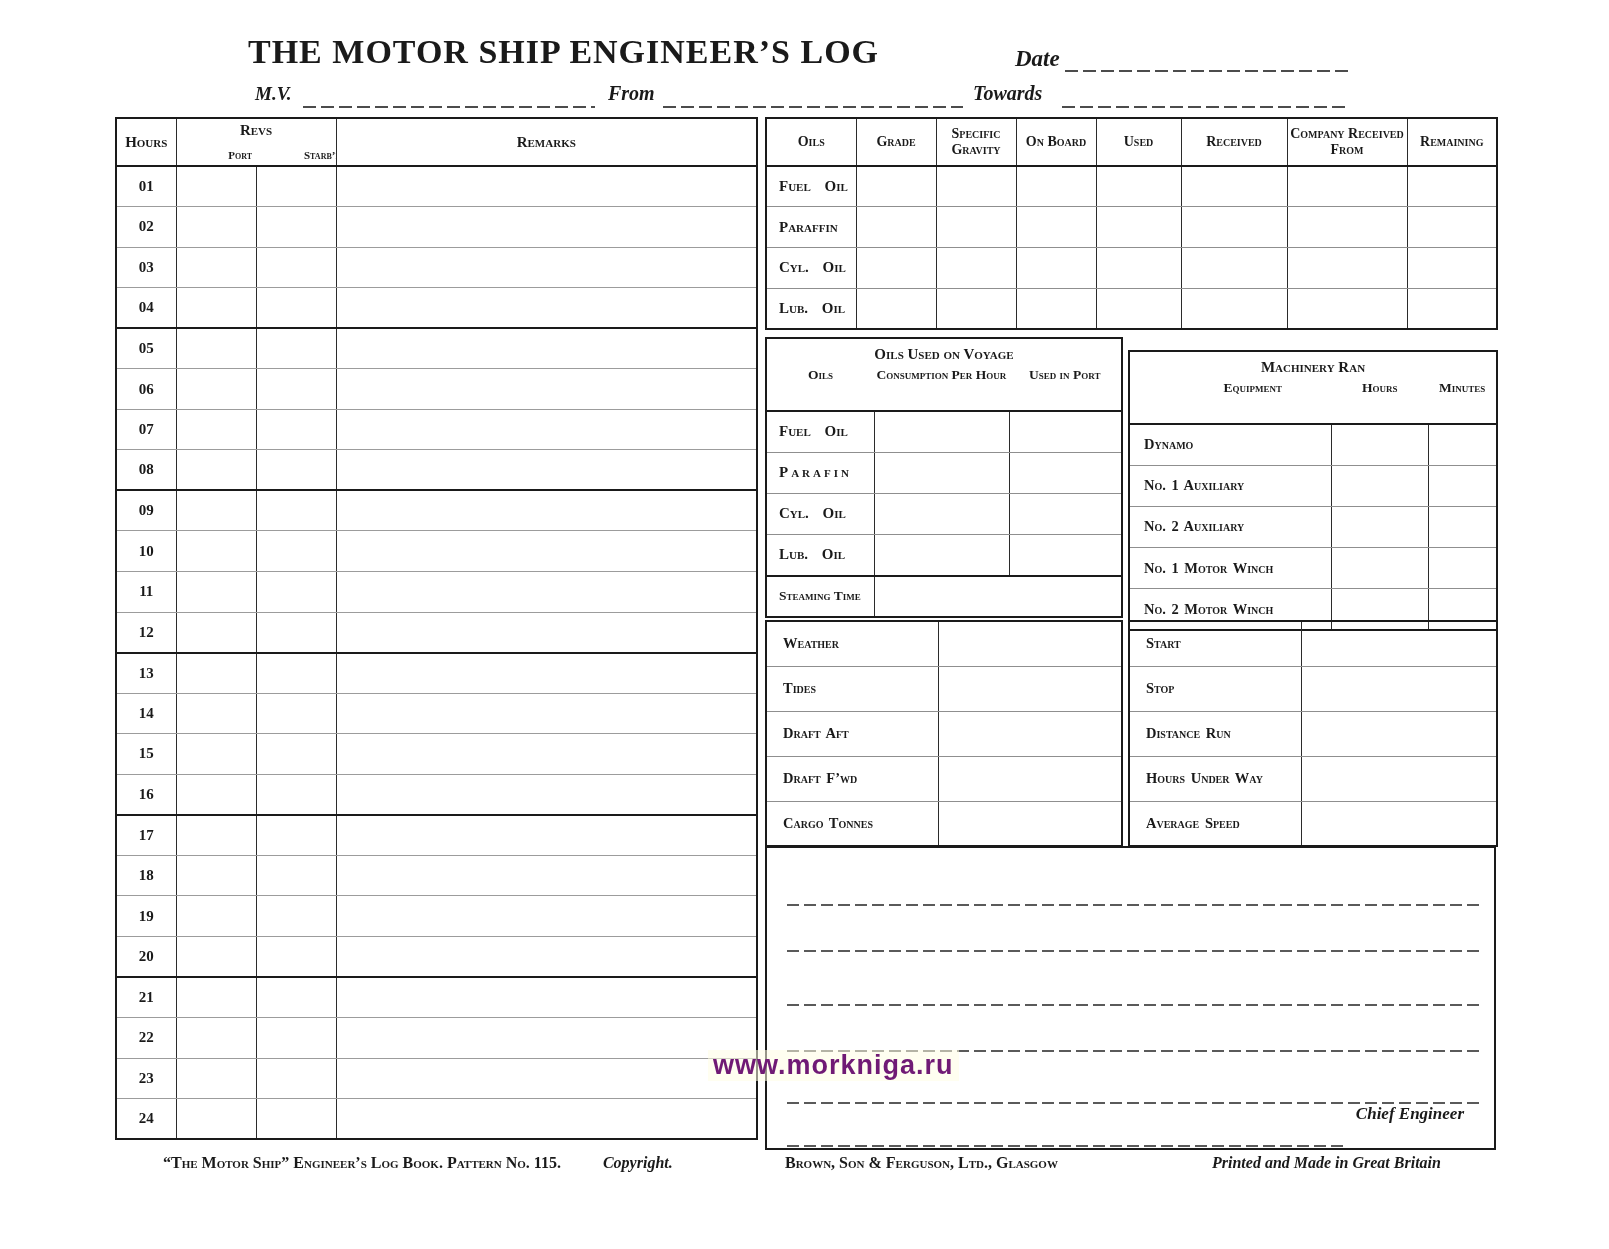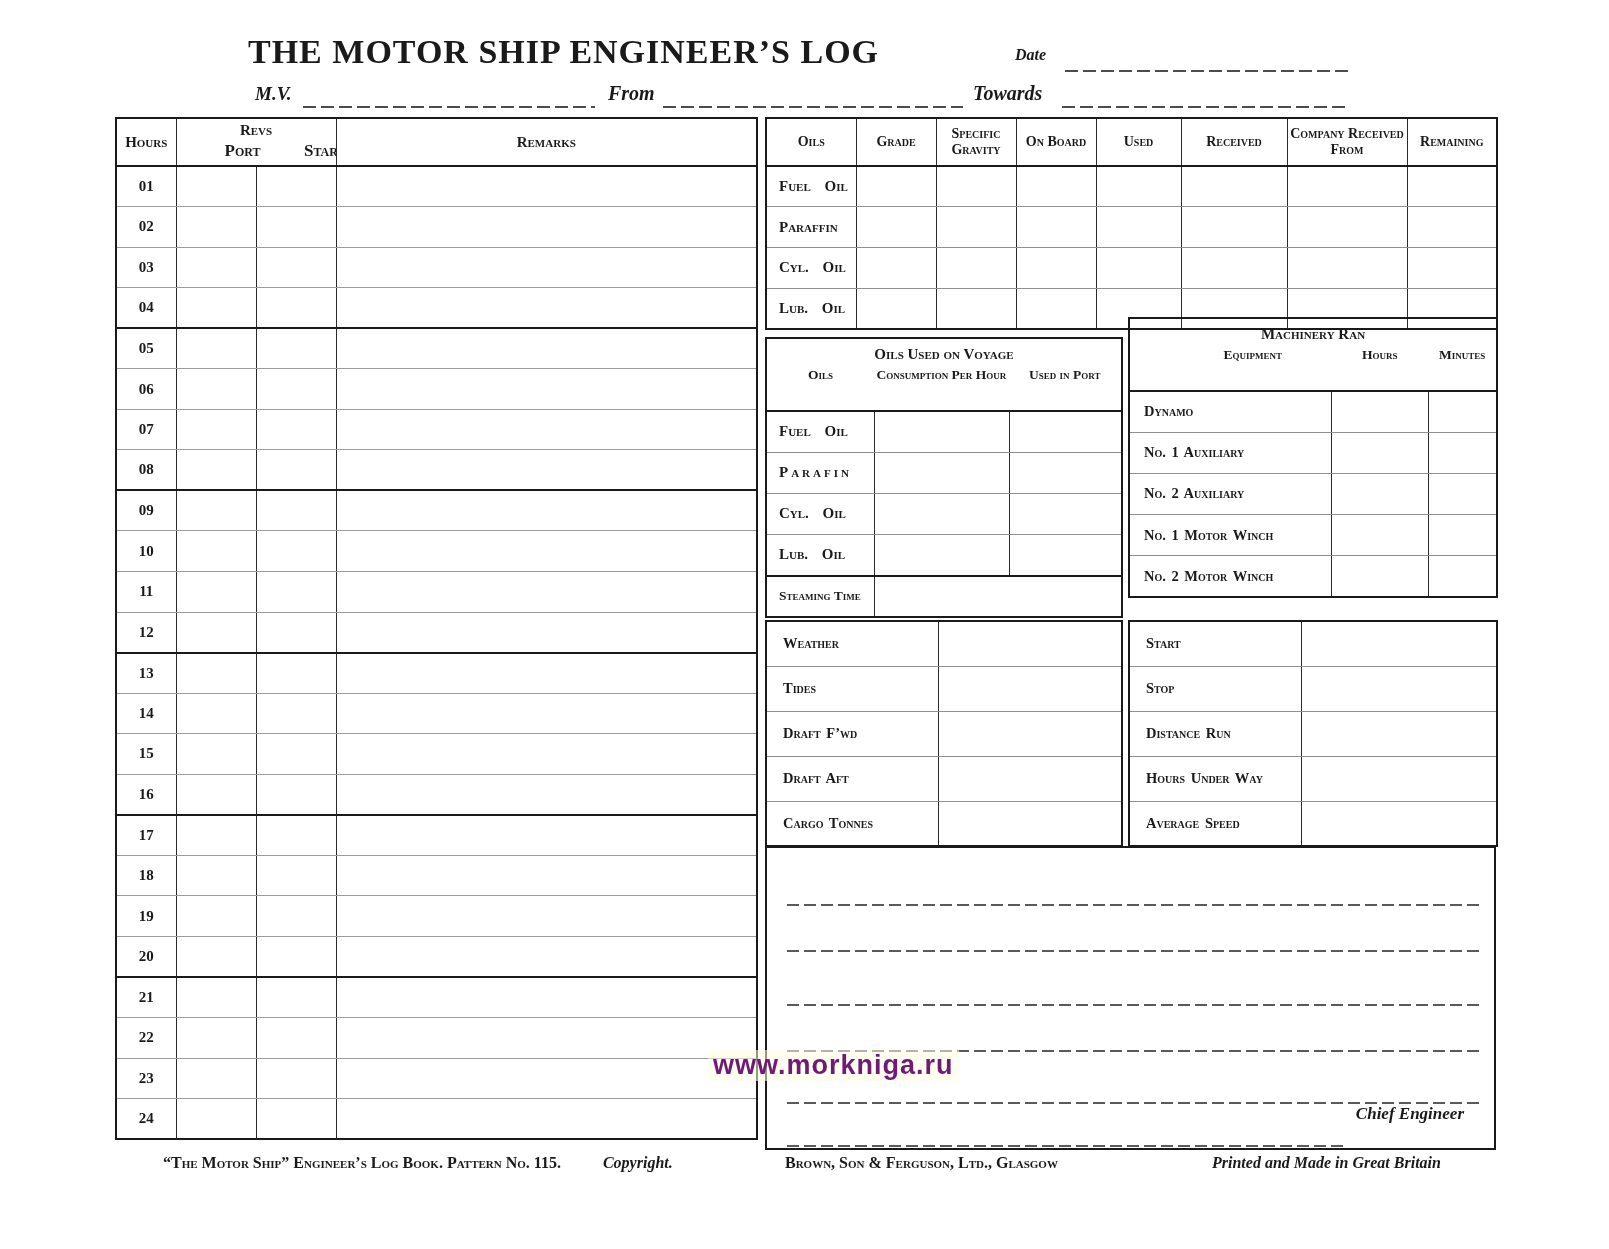--- a/index.html
+++ b/index.html
@@ -7,21 +7,21 @@
   .page {
     position: relative; width: 1609px; height: 1249px;
     background: #ffffff; overflow: hidden;
     font-family: "Liberation Serif", serif; color: #1a1a1a;
   }
   .abs { position: absolute; }
 
   
   .title { left: 248px; top: 33px; font-size: 34px; font-weight: bold; letter-spacing: 1px; }
   .hlabel { font-weight: bold; font-style: italic; }
-  .date-label { left: 1015px; top: 46px; font-size: 16px; }
+  .date-label { left: 1015px; top: 46px; font-size: 23px; }
   .mv-label { left: 255px; top: 83px; font-size: 19px; }
   .from-label { left: 608px; top: 82px; font-size: 20px; }
   .towards-label { left: 973px; top: 82px; font-size: 20px; }
   .dash {
     position: absolute; height: 2px;
     background: repeating-linear-gradient(90deg, #4c4c4c 0 13px, transparent 13px 18px);
   }
   .date-line { left: 1065px; top: 70px; width: 283px; }
   .mv-line { left: 303px; top: 106px; width: 292px; }
   .from-line { left: 663px; top: 106px; width: 300px; }
@@ -33,41 +33,41 @@
     font-weight: bold; font-variant: small-caps; font-size: 15px;
     overflow: hidden; vertical-align: middle;
   }
   .boxed { border: 2.5px solid #1a1a1a; }
 
   
   .hours-table { left: 115px; top: 117px; width: 641px; }
   .hours-table thead th { border-bottom: 2px solid #1a1a1a; height: 48px; text-align: center; }
   .h-revs .revs-wrap { display: flex; flex-direction: column; justify-content: space-between; height: 44px; padding: 2px 0 3px; }
   .h-revs .revs-sub { display: flex; }
-  .h-revs .revs-sub span { width: 50%; text-align: center; font-size: 17px; padding-left: 48px; }
+  .h-revs .revs-sub span { width: 50%; text-align: center; font-size: 11px; padding-left: 48px; }
   .h-hours, .h-remarks { vertical-align: middle; }
   .hours-table thead th + th { border-left: 1.5px solid #2b2b2b; }
   .hours-table tbody td { height: 40.55px; border-bottom: 1px solid #9c9c9c; border-left: 1.5px solid #2b2b2b; }
   .hours-table tbody td:first-child { border-left: none; text-align: center; }
   .hours-table tbody tr:nth-child(4n) td { border-bottom: 2.5px solid #1a1a1a; }
 
   
   .oils-table { left: 765px; top: 117px; width: 731px; }
   .oils-table thead th {
     height: 48px; border-left: 1.5px solid #2b2b2b; border-bottom: 2px solid #1a1a1a;
     text-align: center; font-size: 14px; line-height: 1.15; padding: 0 2px;
   }
   .oils-table thead th:first-child { border-left: none; }
   .oils-table tbody td { height: 40.8px; border-left: 1.5px solid #2b2b2b; border-bottom: 1px solid #8f8f8f; }
   .oils-table tbody td:first-child { border-left: none; }
   .lbl { padding-left: 12px; word-spacing: 10px; }
 
   
   .voyage-oils { left: 765px; top: 337px; width: 356px; }
-  .machinery   { left: 1128px; top: 317px; width: 368px; }
+  .machinery   { left: 1128px; top: 350px; width: 368px; }
   .block-head { border-bottom: 2.5px solid #1a1a1a; height: 73px; vertical-align: top; padding-top: 7px; }
   .block-title { text-align: center; font-size: 15px; }
   .block-cols { display: flex; margin-top: 5px; align-items: center; }
   .block-cols span { text-align: center; font-size: 13.5px; line-height: 1.1; }
   .voyage-oils .block-cols span:nth-child(1) { width: 30.3%; }
   .voyage-oils .block-cols span:nth-child(2) { width: 37.9%; }
   .voyage-oils .block-cols span:nth-child(3) { width: 31.8%; }
   .machinery .block-cols span:nth-child(1) { width: 55%; padding-left: 44px; }
   .machinery .block-cols span:nth-child(2) { width: 26.5%; }
   .machinery .block-cols span:nth-child(3) { width: 18.5%; }
@@ -463,25 +463,25 @@
     <tbody>
       <tr>
           <td class="kv-label">Weather</td>
           <td class="value"></td>
         </tr>
       <tr>
           <td class="kv-label">Tides</td>
           <td class="value"></td>
         </tr>
       <tr>
+          <td class="kv-label">Draft Aft</td>
+          <td class="value"></td>
+        </tr>
+      <tr>
           <td class="kv-label">Draft F’wd</td>
-          <td class="value"></td>
-        </tr>
-      <tr>
-          <td class="kv-label">Draft Aft</td>
           <td class="value"></td>
         </tr>
       <tr>
           <td class="kv-label">Cargo Tonnes</td>
           <td class="value"></td>
         </tr>
     </tbody>
   </table>
 
   <table class="summary boxed">

